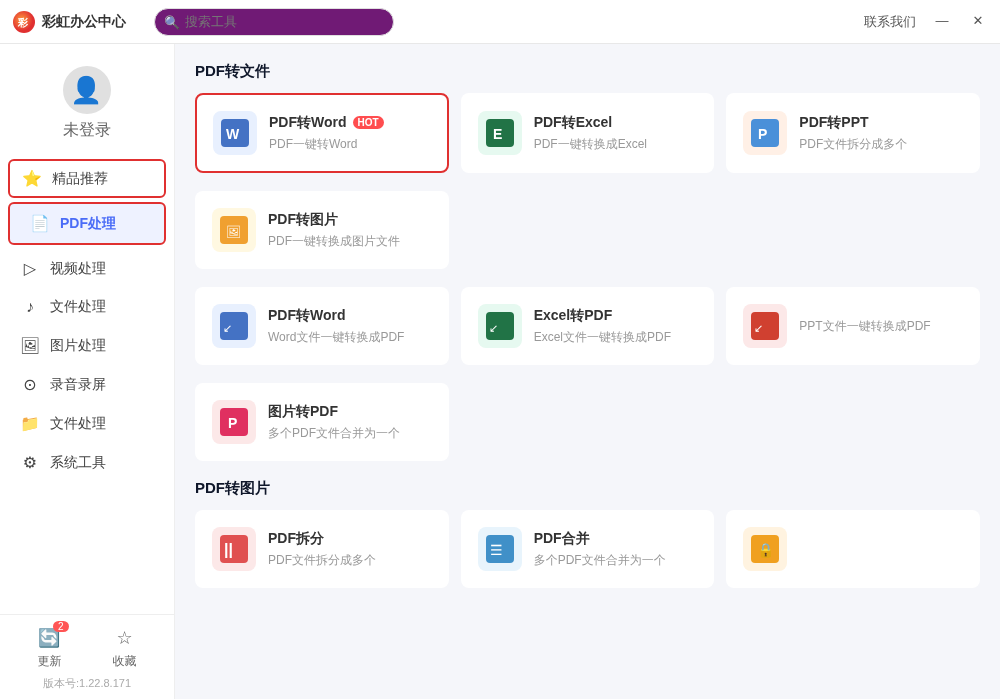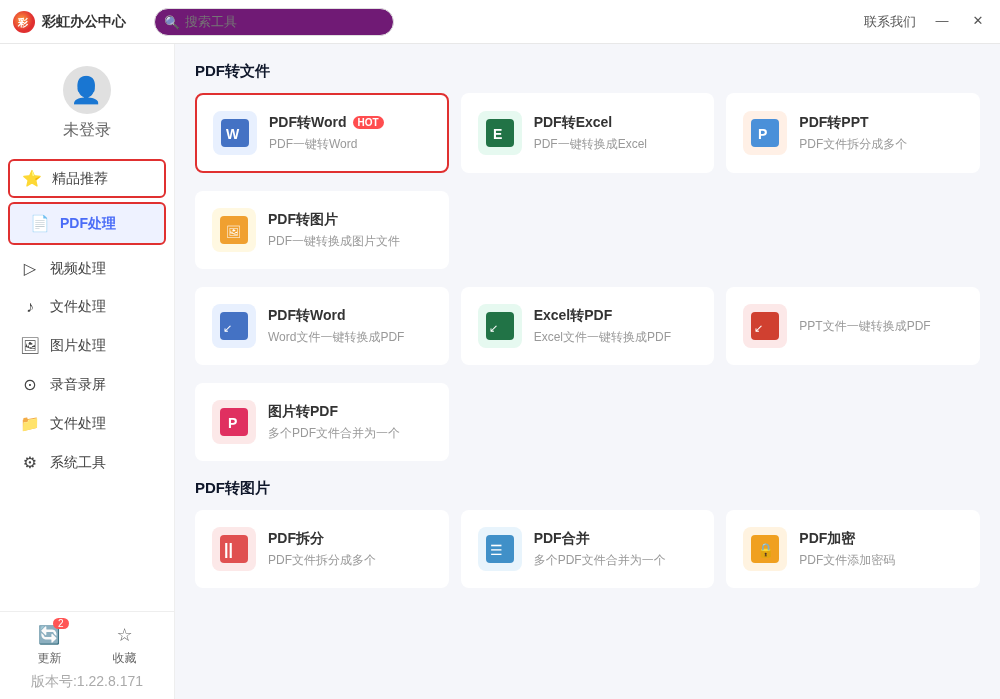--- a/index.html
+++ b/index.html
@@ -168,21 +168,21 @@
       color: #fff;
       font-size: 10px;
       border-radius: 8px;
       padding: 0 5px;
       min-width: 16px;
       text-align: center;
       position: relative;
       top: -2px;
     }
     .version-text {
-      font-size: 14px;
+      font-size: 11px;
       color: #aaa;
       text-align: center;
     }
 
     
     .content-area {
       flex: 1;
       overflow-y: auto;
       padding: 18px 20px;
       background: #f5f6fa;
@@ -492,21 +492,17 @@
         </div>
       </div>
 
       <div class="tool-card">
         <div class="tool-icon-box" style="background:#fff3e0;">
           <svg width="28" height="28" viewBox="0 0 28 28">
             <rect width="28" height="28" rx="4" fill="#f0a020"></rect>
             <text x="6" y="20" font-size="14" fill="white">🔒</text>
           </svg>
         </div>
-        <div class="tool-card-text">
-          <div class="tool-card-title">PDF加密</div>
-          <div class="tool-card-desc">PDF文件添加密码</div>
-        </div>
       </div>
     </div>
 
   </div>
 </div>
 
 </body></html>

